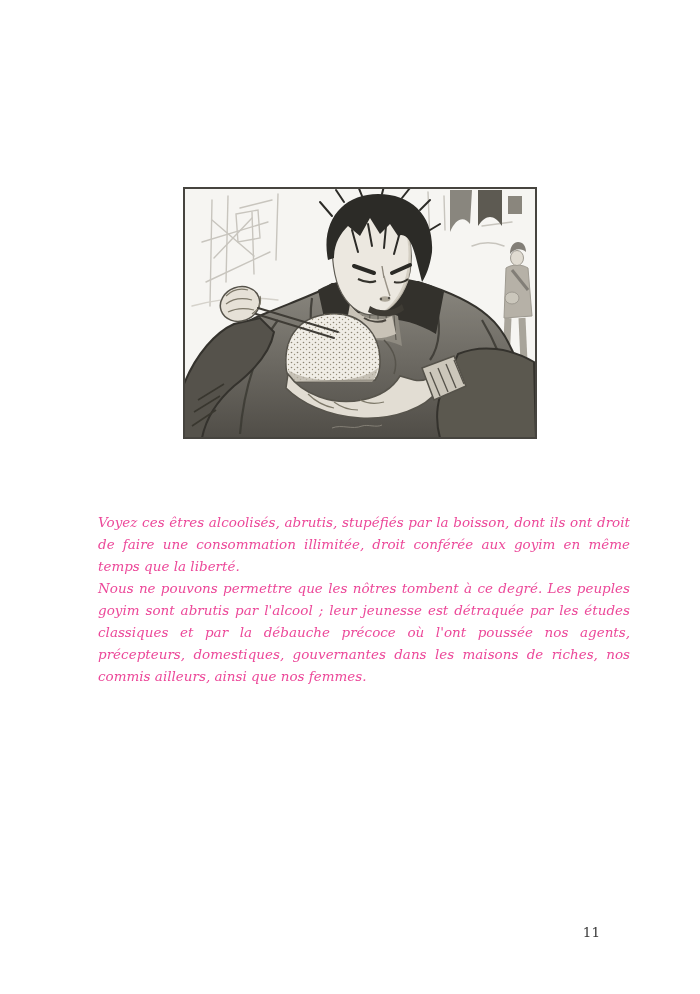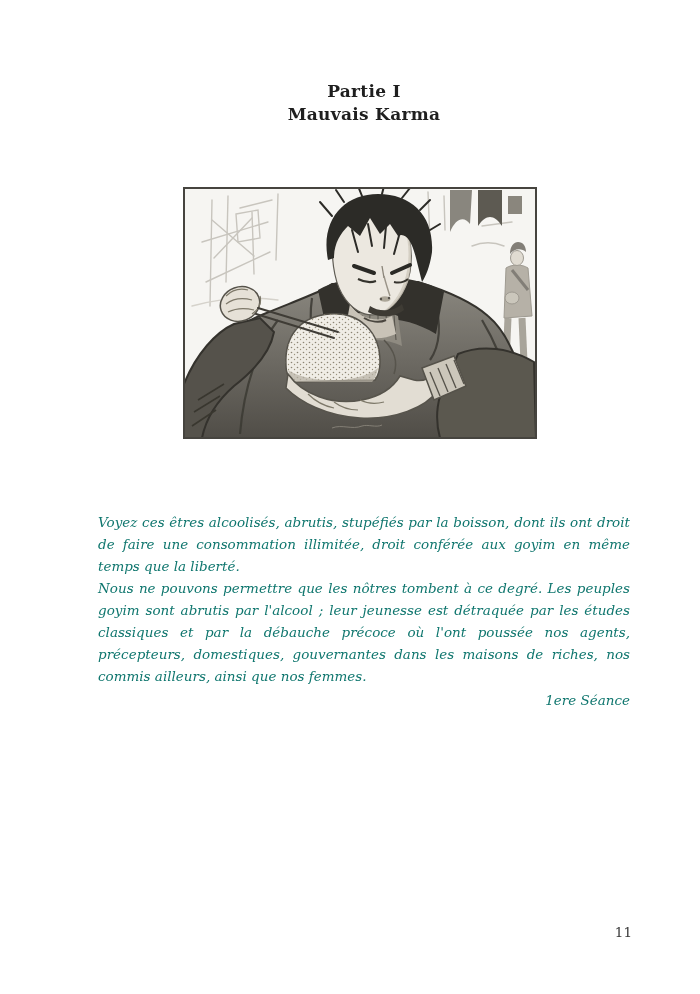--- a/index.html
+++ b/index.html
@@ -30,46 +30,42 @@
     width: 356px; height: 254px;
     margin: 0;
   }
   .illustration-frame svg { display: block; }
   .body-text {
     position: absolute;
     left: 98px; top: 511px; width: 532px;
     font-style: italic;
     font-size: 13.5px;
     line-height: 22px;
-    color: #0f766e;
+    color: #ec4899;
     text-align: justify;
   }
   .body-text p { margin: 0; }
   .attribution {
     margin-top: 2px;
     text-align: right;
     font-style: italic;
   }
   .page-number {
     position: absolute;
-    top: 924px; right: 68px;
+    top: 924px; right: 100px;
     font-size: 13.5px;
     color: #3a3a3a;
     font-style: normal;
   }
 </style>
 </head>
 <body>
 
 <div class="page">
 
-  <div class="title-block">
-    <div>Partie I</div>
-    <div>Mauvais Karma</div>
-  </div>
 
   <figure class="illustration-frame" aria-label="Black-and-white comic panel: a dishevelled dark-haired man hunches forward, shovelling rice from a bowl into his mouth with chopsticks; a bystander and sketched street structures appear in the background">
     <svg width="356" height="254" viewBox="0 0 356 254" xmlns="http://www.w3.org/2000/svg">
       <defs>
         <clipPath id="panel">
             <rect x="2" y="2" width="352" height="250"></rect>
           </clipPath>
         <linearGradient id="jacketGrad" x1="0" y1="0" x2="0" y2="1">
           <stop offset="0" stop-color="#8a877f"></stop>
           <stop offset="1" stop-color="#504d47"></stop>
@@ -223,18 +219,17 @@
         <path d="M150,242 C160,238 170,244 180,240 C186,238 194,242 200,239" stroke="#8f8a80" stroke-width="1" fill="none" opacity="0.8"></path>
       </g>
 
       <rect x="2" y="2" width="352" height="250" fill="none" stroke="#46443f" stroke-width="2"></rect>
     </svg>
   </figure>
 
   <div class="body-text">
     <p>Voyez ces êtres alcoolisés, abrutis, stupéfiés par la boisson, dont ils ont droit de faire une consommation illimitée, droit conférée aux goyim en même temps que la liberté.</p>
     <p>Nous ne pouvons permettre que les nôtres tombent à ce degré. Les peuples goyim sont abrutis par l'alcool ; leur jeunesse est détraquée par les études classiques et par la débauche précoce où l'ont poussée nos agents, précepteurs, domestiques, gouvernantes dans les maisons de riches, nos commis ailleurs, ainsi que nos femmes.</p>
-    <div class="attribution">1ere Séance</div>
   </div>
 
   <div class="page-number">11</div>
 
 </div>
 
 </body></html>

